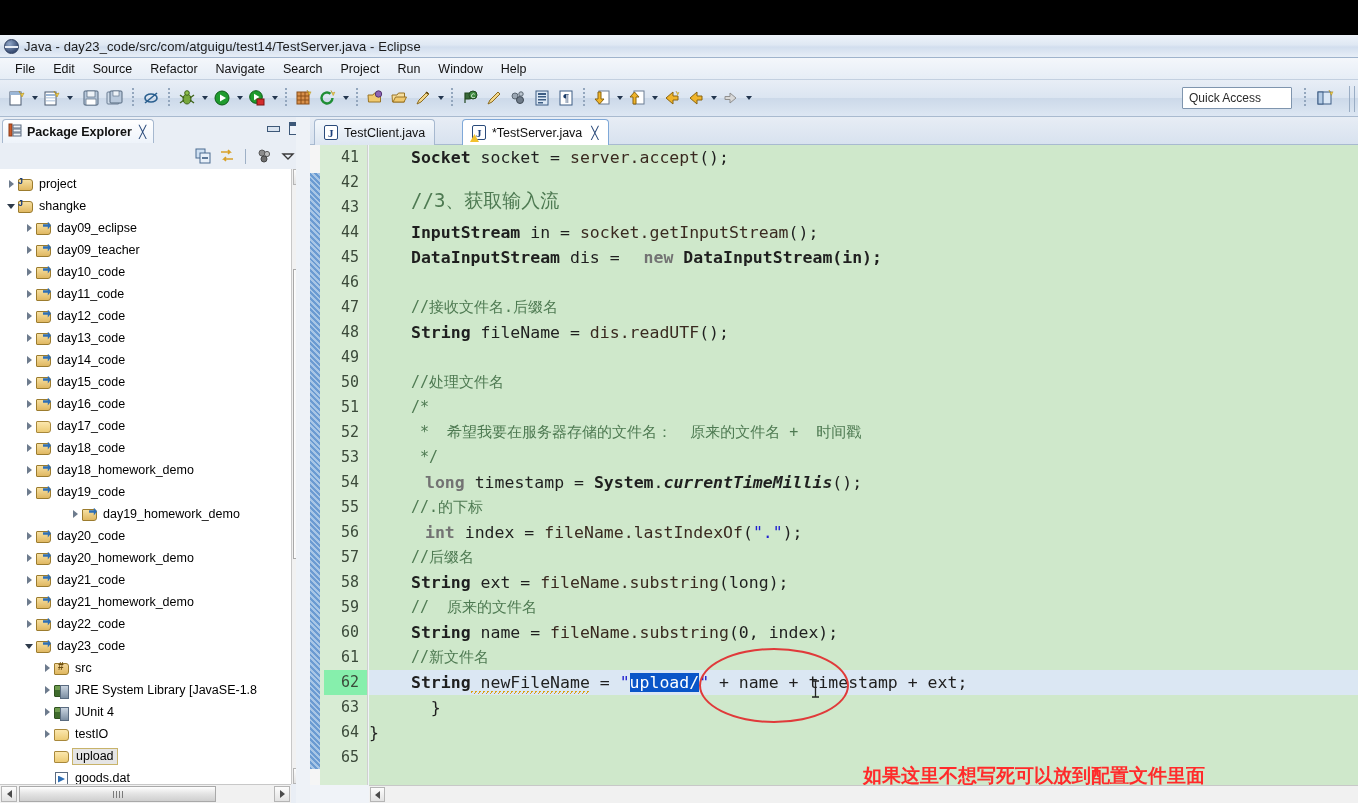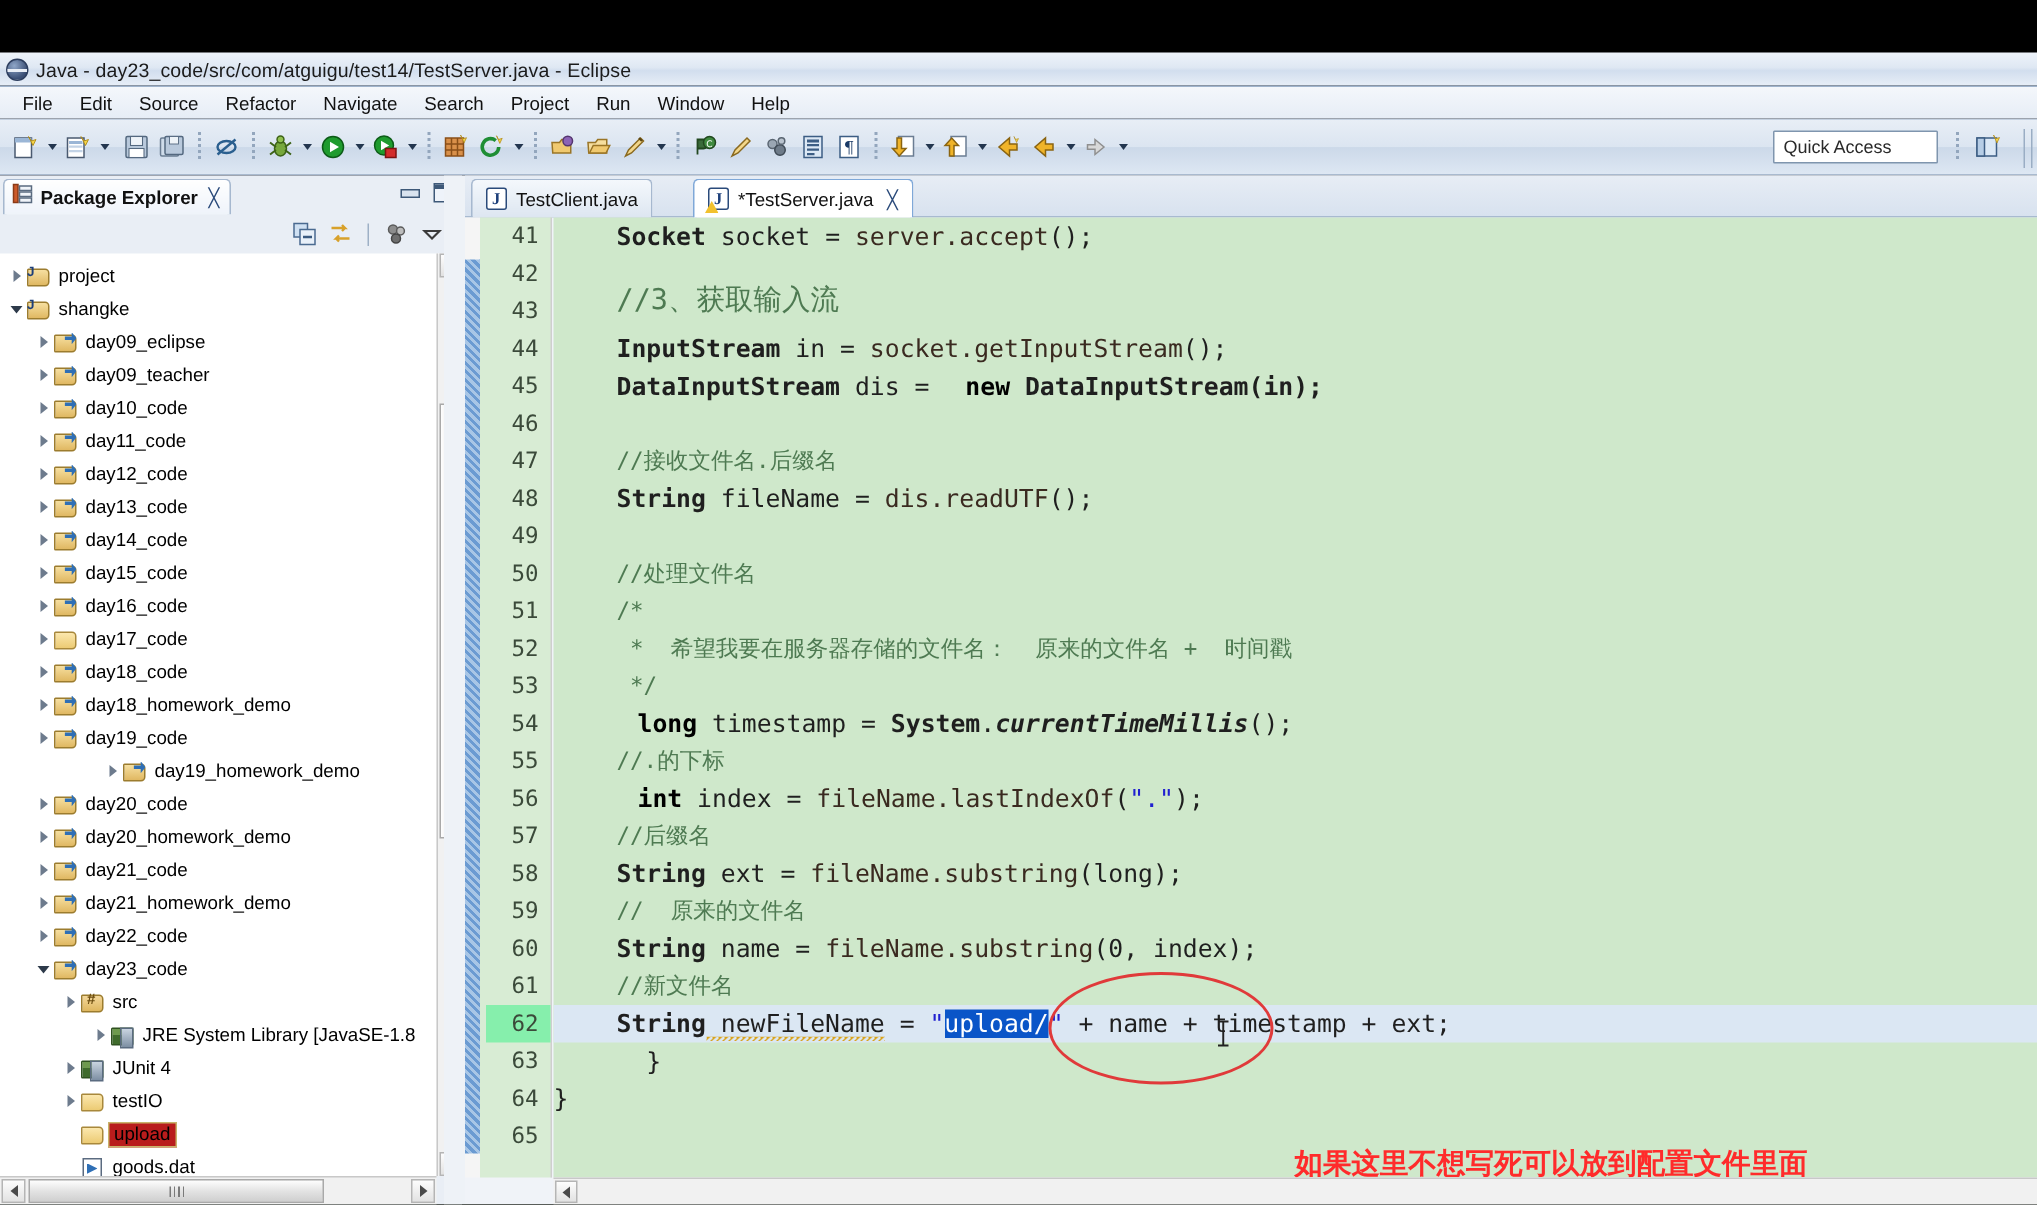--- a/index.html
+++ b/index.html
@@ -112,21 +112,21 @@
   .pe-body{
     position:absolute;left:0;top:52px;width:308px;height:615px;background:#fff;
     overflow:hidden;
   }
   .pe-list{ position:absolute; left:0; top:4px; width:288px; }
   .tree-row{
     height:22px; display:flex; align-items:center; white-space:nowrap;
     font-size:12.5px; color:#000; padding-left:4px;
   }
   .tree-row.sel .tree-label{
-    background:#b91c1c; border:1px solid #c8b36a; padding:0 3px; margin-left:-3px;
+    background:#e5e5e5; border:1px solid #c8b36a; padding:0 3px; margin-left:-3px;
   }
   .twisty{
     width:14px;height:14px;display:flex;align-items:center;justify-content:center;flex:none;
   }
   .twisty.closed::after{
     content:"";border-top:4px solid transparent;border-bottom:4px solid transparent;
     border-left:5px solid #6d7b8d;
   }
   .twisty.open::after{
     content:"";border-left:4px solid transparent;border-right:4px solid transparent;
@@ -283,21 +283,21 @@
   }
   .ln.marked{ background:#86efac; left:4px; right:0; text-align:right; padding-right:8px;}
   .codeline{
     position:absolute; left:0; height:25px; line-height:25px; white-space:pre;
     font-family:"DejaVu Sans Mono", monospace; font-size:16.5px; color:#1f1f1f;
     padding-left:42px;
   }
   .hl-line{
     position:absolute; left:0; width:989px; height:25px; background:#dbe7f3;
   }
-  .kw{ color:#000000; font-weight:bold;padding-left:14px;}
+  .kw{ color:#737373; font-weight:bold;padding-left:14px;}
   .cm{ color:#4e7a52;}
   .str{ color:#2020d0;}
   .typ{ color:#1f1f1f; font-weight:bold;}
   .plain{ color:#1f1f1f;}
   .mth{ color:#3a2a20;}
   .ital{ font-style:italic; color:#1f1f1f; font-weight:bold;}
   .selbg{ background:#0a55c8; color:#ffffff; }
   .squiggle{
     background-image:repeating-linear-gradient(135deg,#d9a21a 0 2px,transparent 2px 4px);
     background-repeat:repeat-x; background-position:0 100%; background-size:4px 3px;
@@ -761,21 +761,21 @@
             </span>
             <span class="tree-label">day23_code</span>
           </div>
           <div class="tree-row" style="padding-left: 40px;">
             <span class="twisty closed"></span>
             <span class="tree-icon">
               <span class="ic-src" style="display: block; position: relative;"></span>
             </span>
             <span class="tree-label">src</span>
           </div>
-          <div class="tree-row" style="padding-left: 60px; text-align: center;">
+          <div class="tree-row" style="padding-left: 40px; text-align: center;">
             <span class="twisty closed"></span>
             <span class="tree-icon">
               <span class="ic-lib" style="display: block; position: relative;"></span>
             </span>
             <span class="tree-label">JRE System Library [JavaSE-1.8</span>
           </div>
           <div class="tree-row" style="padding-left: 40px;">
             <span class="twisty closed"></span>
             <span class="tree-icon">
               <span class="ic-lib" style="display: block; position: relative;"></span>

